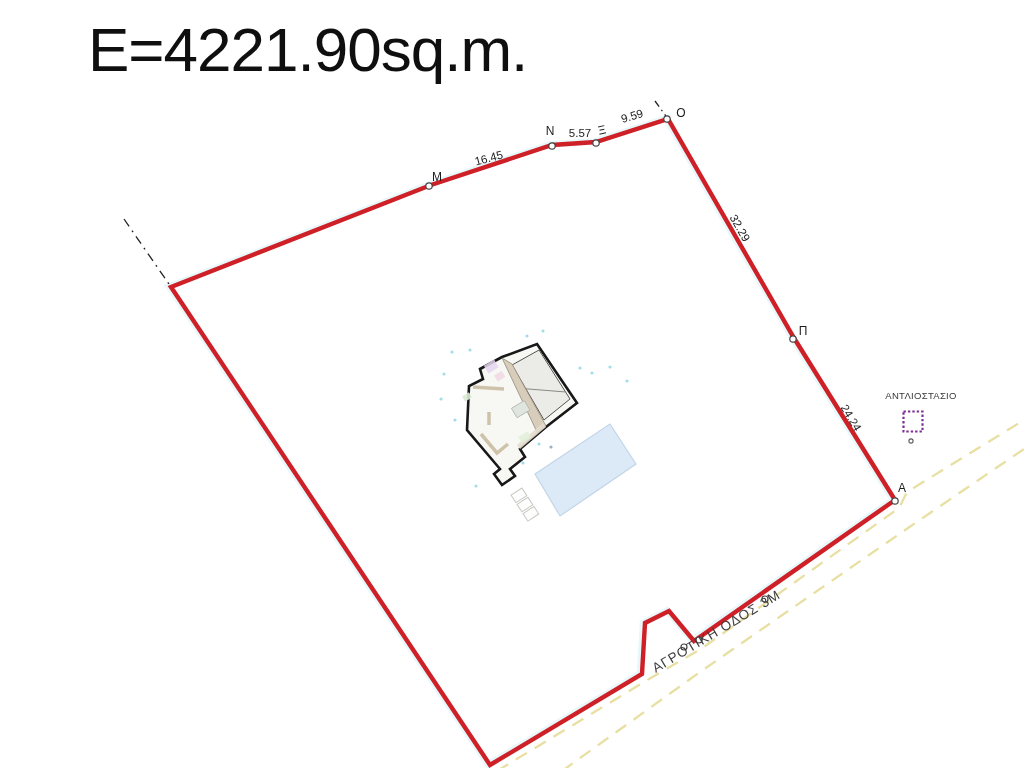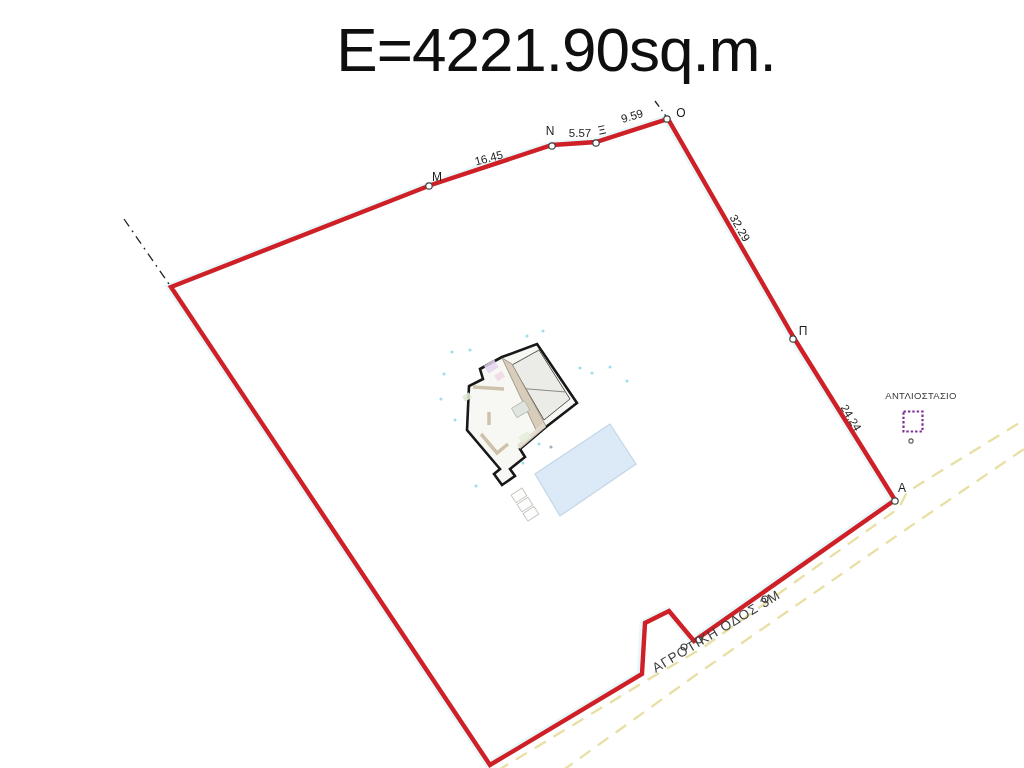--- a/index.html
+++ b/index.html
@@ -1,21 +1,21 @@
 <!DOCTYPE html>
 <html><head>
 <meta charset="utf-8">
 <style>
   html,body{margin:0;padding:0;background:#ffffff;}
   body{width:1024px;height:768px;overflow:hidden;position:relative;
        font-family:"Liberation Sans", sans-serif;}
   .stage{position:absolute;inset:0;width:1024px;height:768px;}
   .title{
     position:absolute;top:14px;left:0;width:100%;
-    text-align:center;padding-left:88px;box-sizing:border-box;
+    padding-left:88px;box-sizing:border-box;
     font-size:62px;font-weight:400;letter-spacing:-1px;color:#0f0f0f;
     font-family:"Liberation Sans", sans-serif;white-space:nowrap;
   }
   svg text{font-family:"Liberation Sans", sans-serif;}
   .vlabel{font-size:12px;fill:#1c1c1c;}
   .dlabel{font-size:11.5px;fill:#1c1c1c;}
 </style>
 </head>
 <body>
 

